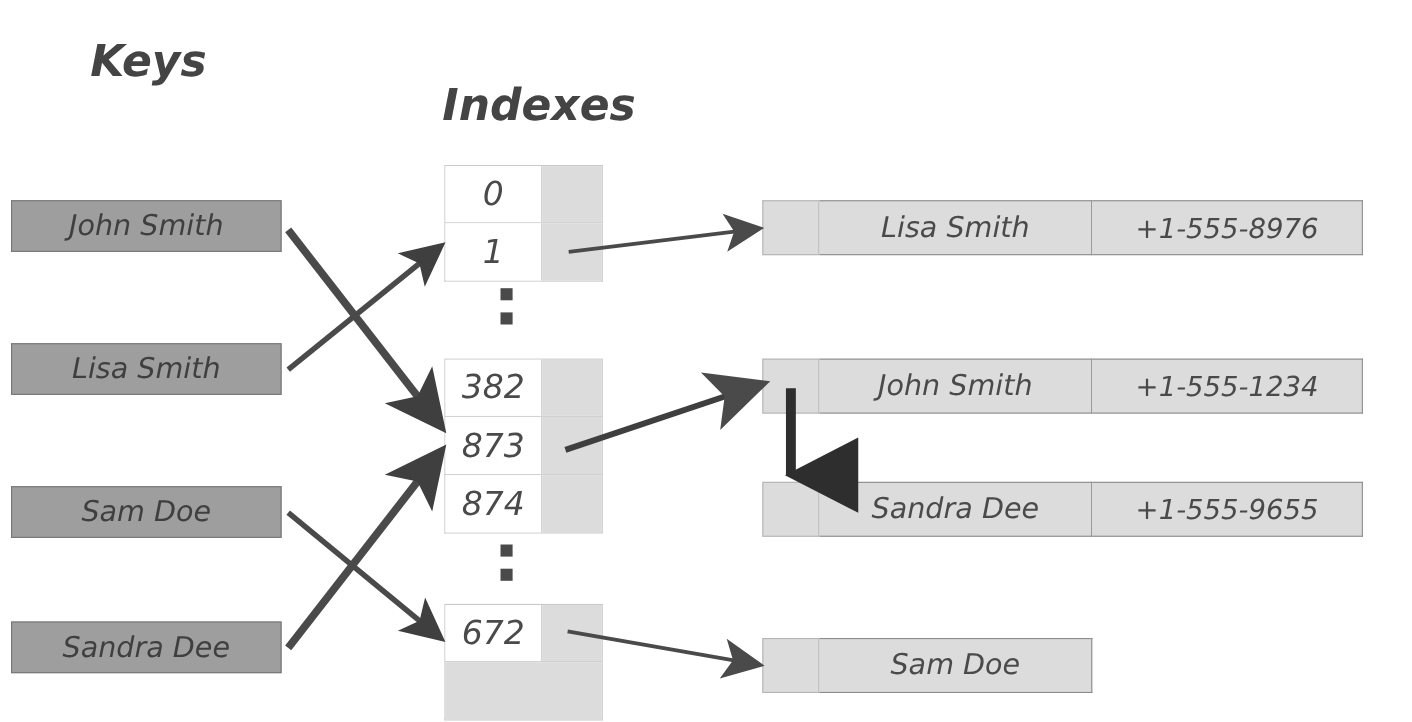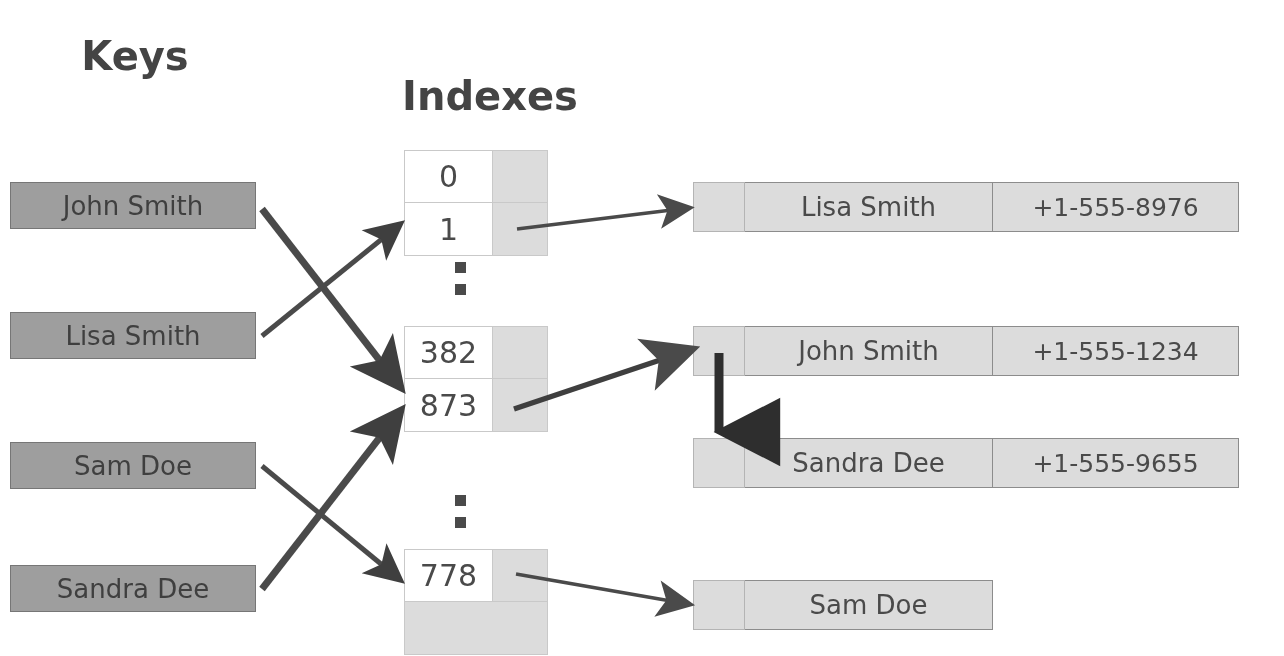--- a/index.html
+++ b/index.html
@@ -2,21 +2,21 @@
 <html><head>
 <meta charset="utf-8">
 <style>
   html,body{margin:0;padding:0;}
   body{
     width:1284px;height:656px;position:relative;overflow:hidden;
     background:#ffffff;
     font-family:"DejaVu Sans","Liberation Sans",sans-serif;
     color:#4a4a4a;
   }
-  #stage{position:absolute;inset:0;width:1284px;height:656px;}
+  #stage{position:absolute;inset:0;width:1284px;height:656px;font-style:italic;}
 
   
   .heading{
     position:absolute;font-weight:bold;font-size:40px;color:#444444;
     text-align:center;line-height:1.08;white-space:pre-line;
   }
   #head-keys{left:0px;top:35px;width:270px;}
   #head-indexes{left:340px;top:35px;width:300px;margin-top:40px;}
   #head-records{left:660px;top:33px;width:600px;}
 
@@ -101,25 +101,29 @@
 
   <div class="index-group" style="top:326px">
     <div class="index-row">
       <div class="idx-num">382</div>
       <div class="idx-ptr"></div>
     </div>
     <div class="index-row">
       <div class="idx-num">873</div>
       <div class="idx-ptr"></div>
     </div>
+    <div class="index-row">
+      <div class="idx-num">874</div>
+      <div class="idx-ptr"></div>
+    </div>
   </div>
 
   <div class="index-group" style="top:549px">
     <div class="index-row">
-      <div class="idx-num">778</div>
+      <div class="idx-num">672</div>
       <div class="idx-ptr"></div>
     </div>
     <div class="index-row">
       <div class="idx-ptr"></div>
     </div>
   </div>
 
   <div class="vdots" style="top:262px">
       <i></i>
       <i></i>

